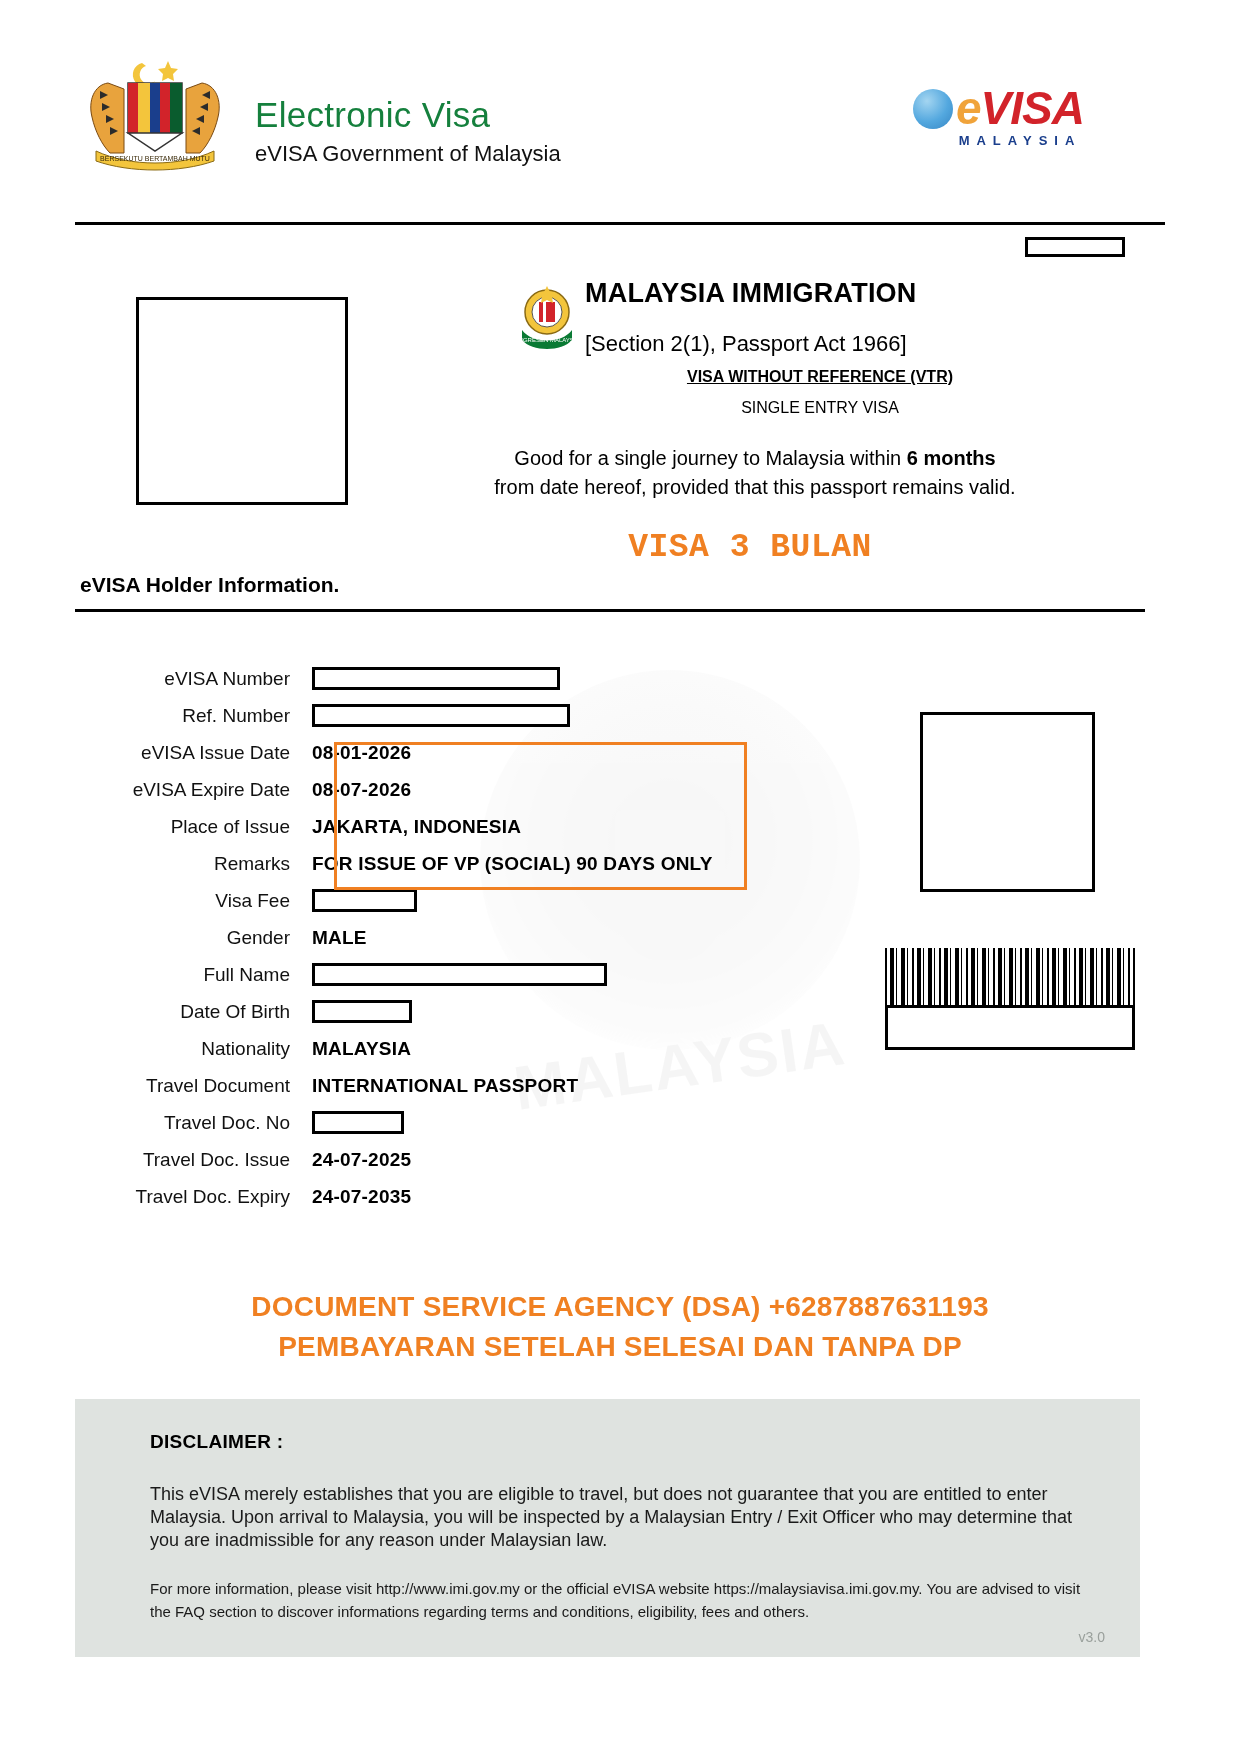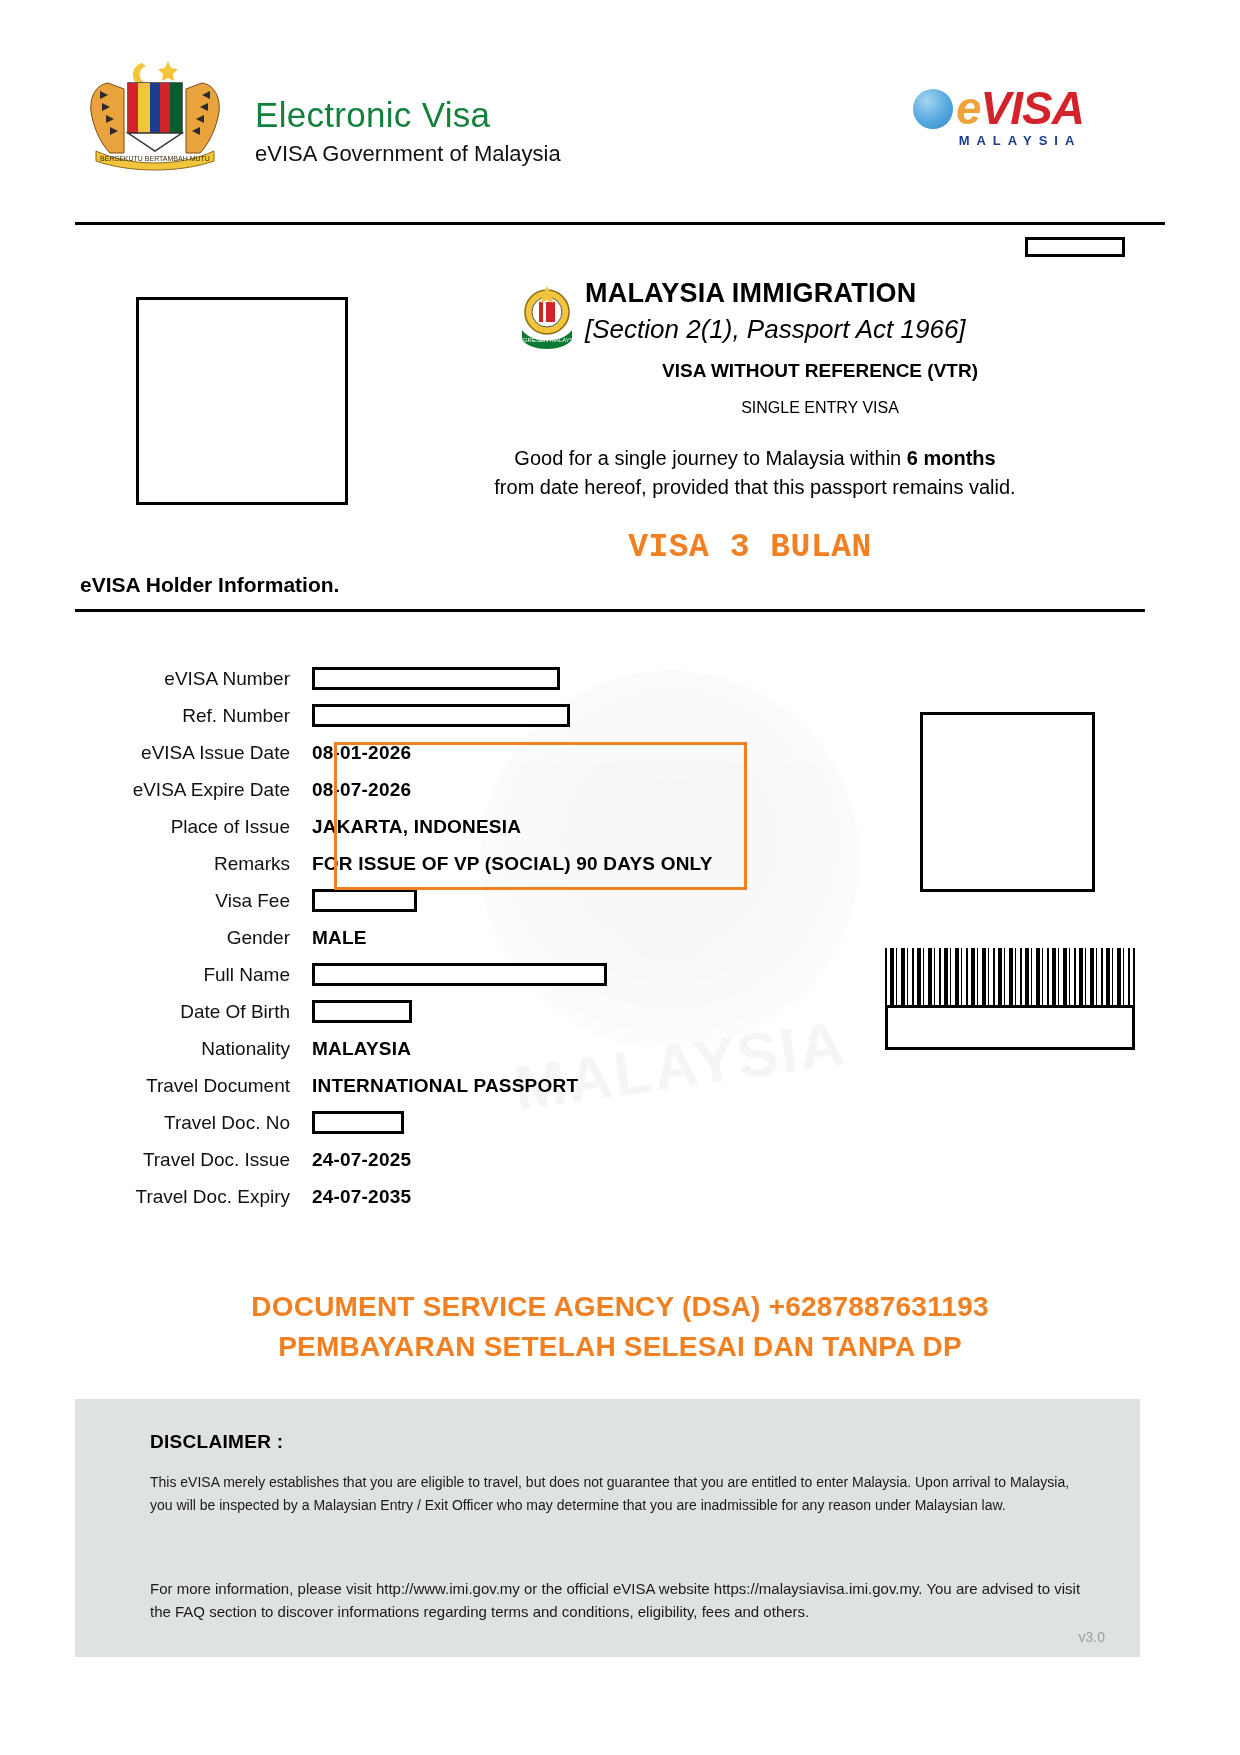--- a/index.html
+++ b/index.html
@@ -138,32 +138,32 @@
     left: 585px;
     top: 278px;
     width: 530px;
   }
   .imm-title .t1 {
     font-size: 27px;
     font-weight: bold;
     letter-spacing: 0.2px;
   }
   .imm-title .t2 {
-    font-size: 26px;
-    margin-top: 5px;
-    font-style: italic;
+    font-size: 22px;
+    margin-top: 22px;
   }
   .imm-vtr {
     position: absolute;
     left: 520px;
-    top: 360px;
+    top: 368px;
     width: 600px;
     text-align: center;
-    font-size: 19px;
-    font-weight: bold;
+    font-size: 16px;
+    font-weight: bold;
+    text-decoration: underline;
   }
   .imm-single {
     position: absolute;
     left: 520px;
     top: 399px;
     width: 600px;
     text-align: center;
     font-size: 16px;
     font-weight: normal;
   }
@@ -356,23 +356,23 @@
     position: absolute;
     left: 75px;
     top: 32px;
     font-size: 19px;
     font-weight: bold;
     letter-spacing: 0.3px;
   }
   .disclaimer .para1 {
     position: absolute;
     left: 75px;
-    top: 72px;
+    top: 84px;
     width: 940px;
-    font-size: 14px;
+    font-size: 18px;
     line-height: 23px;
     color: #1a1a1a;
   }
   .disclaimer .para2 {
     position: absolute;
     left: 75px;
     top: 178px;
     width: 940px;
     font-size: 15px;
     line-height: 23px;

